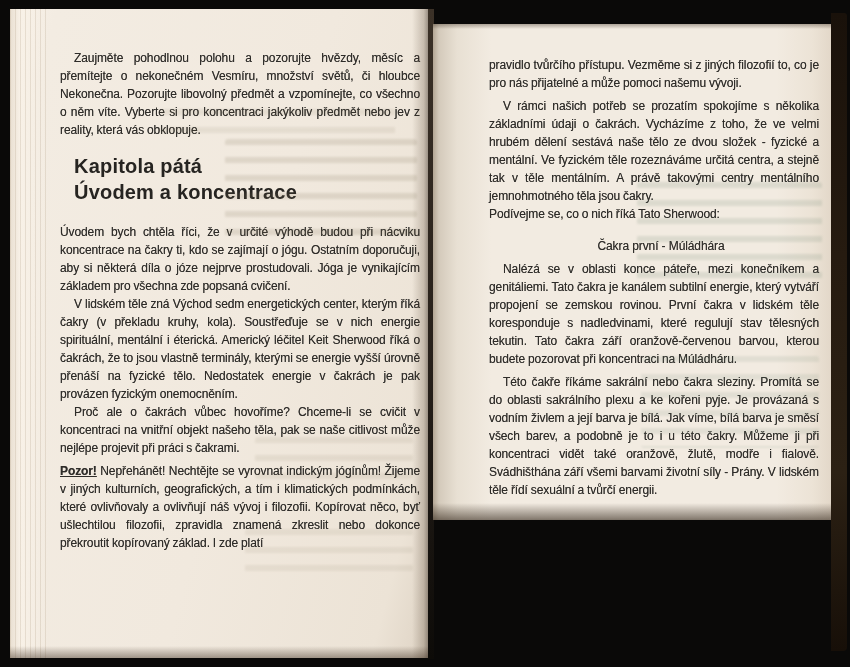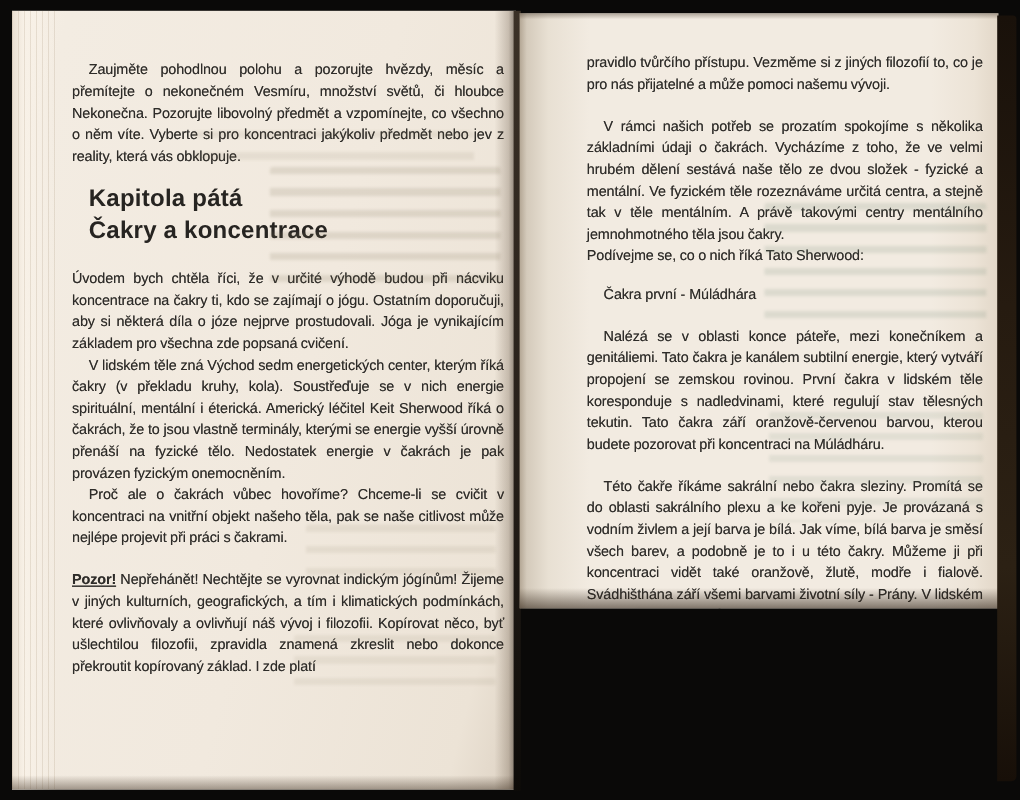--- a/index.html
+++ b/index.html
@@ -18,21 +18,21 @@
     position:absolute; left:0; top:0; bottom:0; width:38px;
     background:
       repeating-linear-gradient(to right, rgba(168,148,122,.22) 0 1px, rgba(255,255,255,0) 1px 5px),
       linear-gradient(to right,#e9dfd1 0,#f8f1e7 10px,rgba(248,241,231,0) 38px);
   }
   .page-left .gutter-shadow {
     position:absolute; right:0; top:0; bottom:0; width:18px;
     background:linear-gradient(to right, rgba(82,64,46,0), rgba(82,64,46,.25) 65%, rgba(48,36,26,.55) 100%);
   }
   .page-right {
-    left:433px; top:11px; width:399px; height:496px;
+    left:433px; top:24px; width:399px; height:496px;
     background:linear-gradient(to right,#b3a694 0,#d4cabb 6px,#e8e0d3 24px,#f2ebe1 58px,#f2ebe1 86%,#ece3d6 95%,#e2d7c8 100%);
   }
   .page-right .top-shadow {
     position:absolute; left:0; right:0; top:0; height:5px;
     background:linear-gradient(to bottom, rgba(58,44,30,.38), rgba(58,44,30,0));
   }
   .bottom-shadow {
     position:absolute; left:0; right:0; bottom:0; height:12px;
     background:linear-gradient(to top, rgba(60,45,31,.45), rgba(60,45,31,0));
   }
@@ -51,27 +51,27 @@
   
   .content { position:relative; height:100%; box-sizing:border-box; color:#2e2c29; }
   .page-left  .content { padding:40px 10px 0 50px; }
   .page-right .content { padding:32px 13px 0 56px; }
   p {
     margin:0; font-size:12px; line-height:18px; letter-spacing:-0.1px;
     word-spacing:-0.3px; text-align:justify;
     text-shadow:0 0 .4px rgba(46,44,41,.65);
   }
   .indent { text-indent:14px; }
-  .gap { margin-top:17px; }
+  .gap { margin-top:5px; }
   .gap-lg { margin-top:18px; }
   h1 { margin:14px 0 0 0; font-size:20px; line-height:26px; font-weight:bold;
        color:#262421; letter-spacing:.2px; }
   h1 span { display:block;margin-left:14px; }
   h3 { margin:14px 0 0 0; font-size:12px; line-height:18px; font-weight:normal;
-       text-indent:14px; letter-spacing:-0.1px; text-shadow:0 0 .4px rgba(46,44,41,.65); }
+       text-indent:14px; letter-spacing:-0.1px; text-shadow:0 0 .4px rgba(46,44,41,.65);text-align:center; }
   .lead-bold { font-weight:bold;text-decoration:underline; }
   .pagenum {
     position:absolute; text-align:center; font-size:12px; letter-spacing:1.5px;
     color:#35332f;
   }
   .page-left  .pagenum { left:62px; top:583px; width:360px; }
   .page-right .pagenum { left:44px; top:576px; width:330px;text-align:right; }
   
   .ghost { position:absolute; filter:blur(1.3px); border-radius:3px; }
   .ghost.warm  { background:repeating-linear-gradient(to bottom,#7e7257 0 6px,transparent 6px 18px); }
@@ -84,21 +84,21 @@
 <div class="stage">
 
   <div class="page page-left">
     <div class="edge-stack"></div>
 
     <div class="content">
       <p class="indent">Zaujměte pohodlnou polohu a pozorujte hvězdy, měsíc a přemítejte o nekonečném Vesmíru, množství světů, či hloubce Nekonečna. Pozorujte libovolný předmět a vzpomínejte, co všechno o něm víte. Vyberte si pro koncentraci jakýkoliv předmět nebo jev z reality, která vás obklopuje.</p>
 
       <h1>
         <span>Kapitola pátá</span>
-        <span>Čakry a koncentrace</span>
+        <span>Úvodem a koncentrace</span>
       </h1>
 
       <p class="gap-lg">Úvodem bych chtěla říci, že v určité výhodě budou při nácviku koncentrace na čakry ti, kdo se zajímají o jógu. Ostatním doporučuji, aby si některá díla o józe nejprve prostudovali. Jóga je vynikajícím základem pro všechna zde popsaná cvičení.</p>
 
       <p class="indent">V lidském těle zná Východ sedm energetických center, kterým říká čakry (v překladu kruhy, kola). Soustřeďuje se v nich energie spirituální, mentální i éterická. Americký léčitel Keit Sherwood říká o čakrách, že to jsou vlastně terminály, kterými se energie vyšší úrovně přenáší na fyzické tělo. Nedostatek energie v čakrách je pak provázen fyzickým onemocněním.</p>
       <p class="indent">Proč ale o čakrách vůbec hovoříme? Chceme-li se cvičit v koncentraci na vnitřní objekt našeho těla, pak se naše citlivost může nejlépe projevit při práci s čakrami.</p>
 
       <p class="gap"><span class="lead-bold">Pozor!</span><span> Nepřehánět! Nechtějte se vyrovnat indickým jógínům! Žijeme v jiných kulturních, geografických, a tím i klimatických podmínkách, které ovlivňovaly a ovlivňují náš vývoj i filozofii. Kopírovat něco, byť ušlechtilou filozofii, zpravidla znamená zkreslit nebo dokonce překroutit kopírovaný základ. I zde platí</span></p>
 
     </div>

